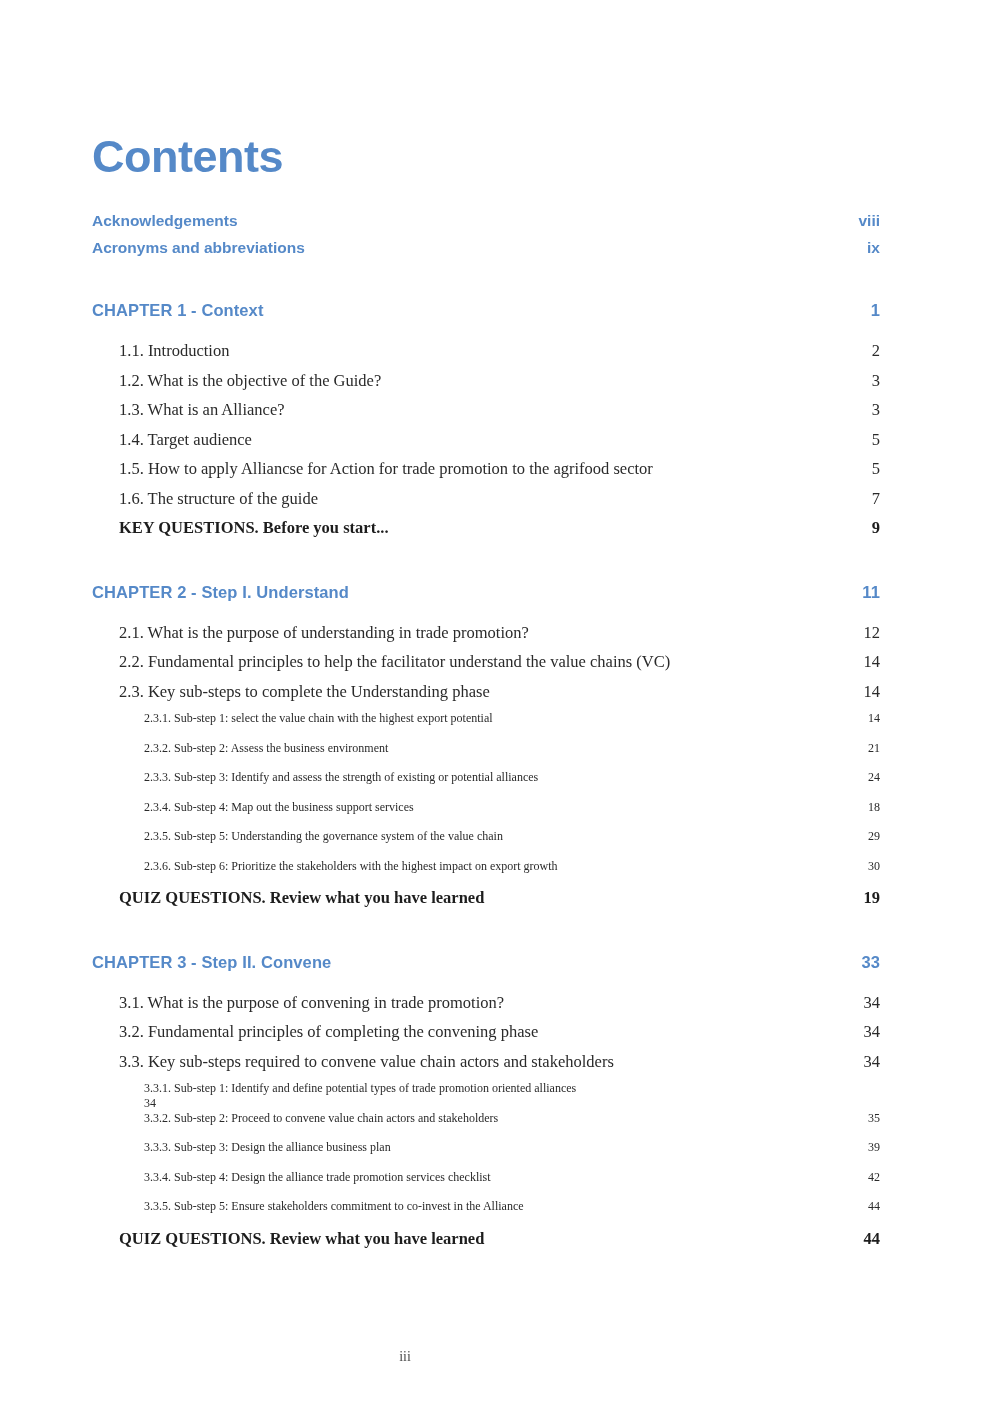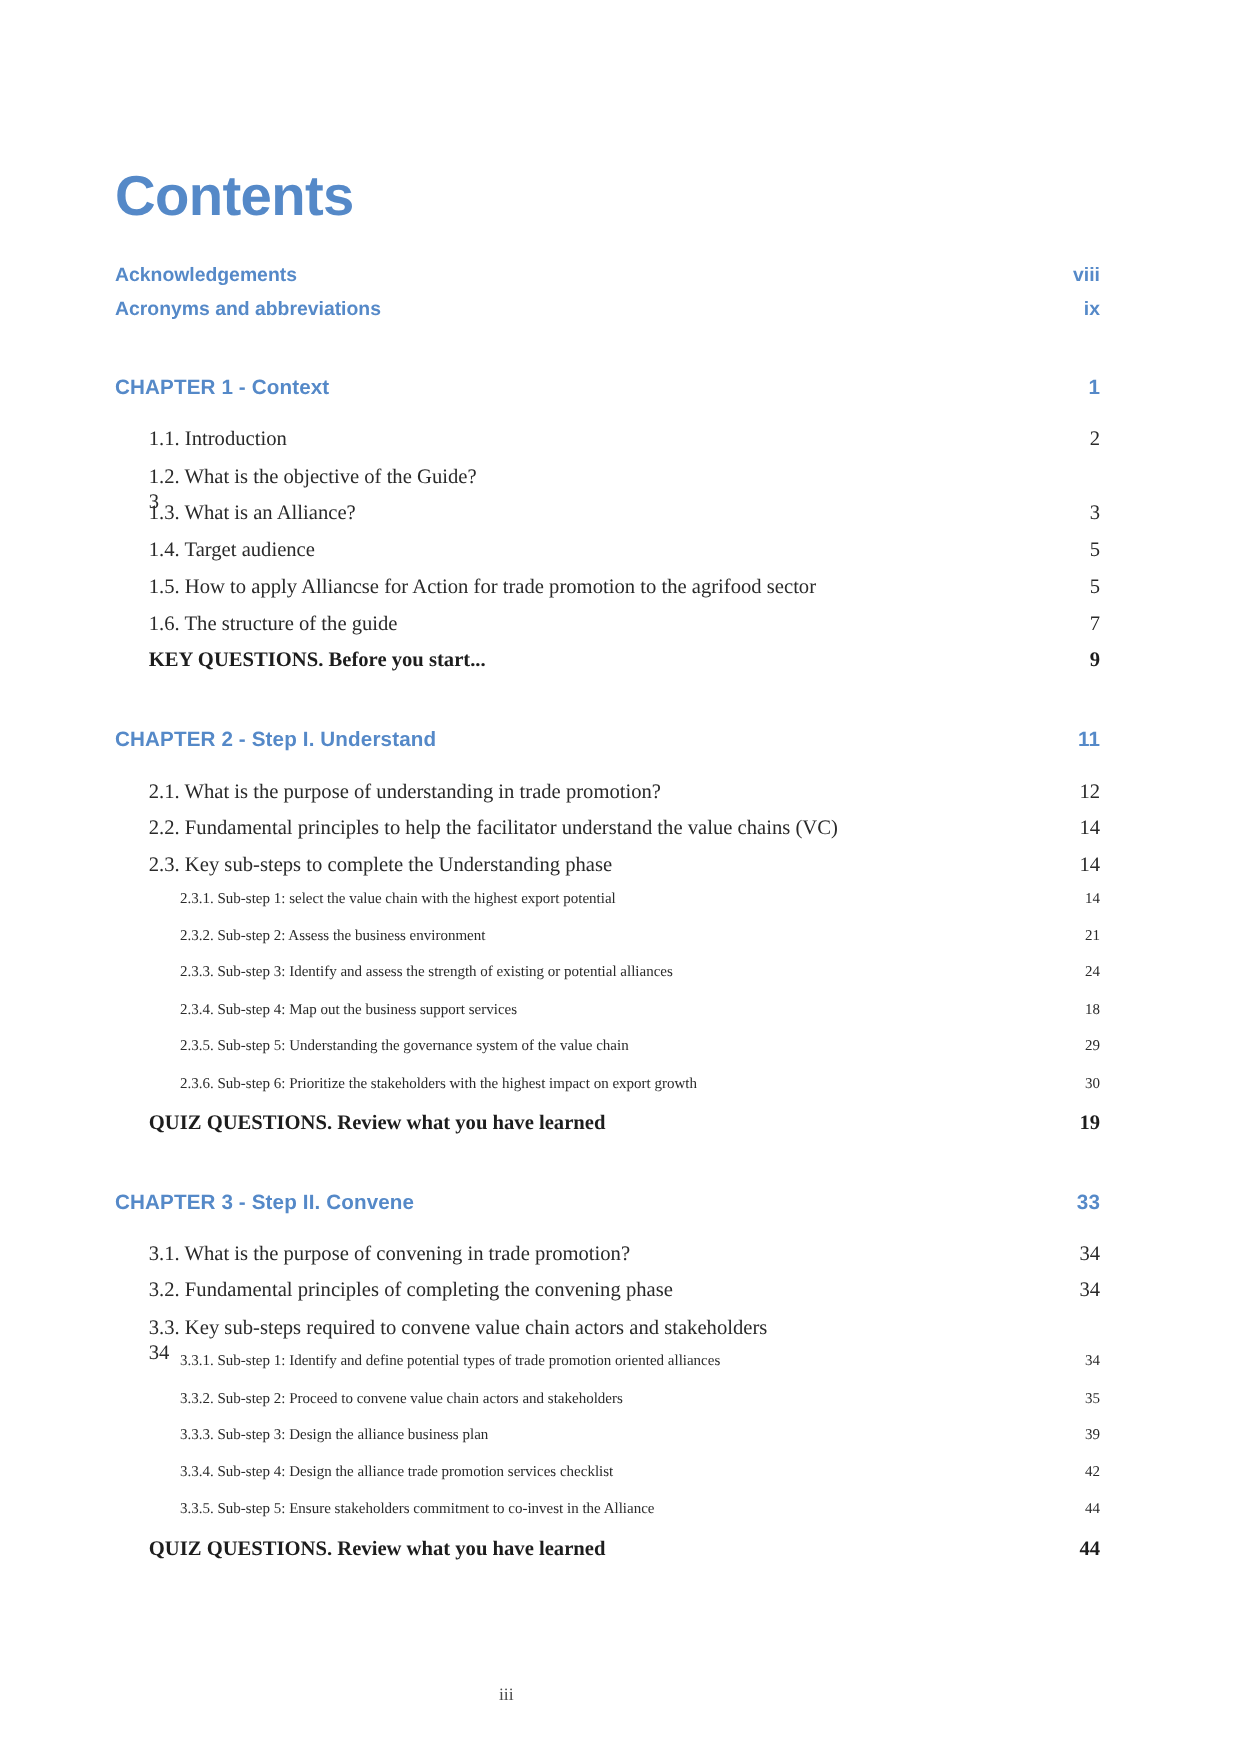--- a/index.html
+++ b/index.html
@@ -148,21 +148,21 @@
           <span class="pageno">ix</span>
         </div>
         <div class="row chapter" style="top: 301px;">
           <span class="label">CHAPTER 1 - Context</span>
           <span class="pageno">1</span>
         </div>
         <div class="row lvl2" style="top: 341px;">
           <span class="label">1.1. Introduction</span>
           <span class="pageno">2</span>
         </div>
-        <div class="row lvl2" style="top: 370.5px; flex-direction: column;">
+        <div class="row lvl2" style="top: 370.5px;">
           <span class="label">1.2. What is the objective of the Guide?</span>
           <span class="pageno">3</span>
         </div>
         <div class="row lvl2" style="top: 400px;">
           <span class="label">1.3. What is an Alliance?</span>
           <span class="pageno">3</span>
         </div>
         <div class="row lvl2" style="top: 429.5px;">
           <span class="label">1.4. Target audience</span>
           <span class="pageno">5</span>
@@ -228,25 +228,25 @@
           <span class="pageno">33</span>
         </div>
         <div class="row lvl2" style="top: 992.5px;">
           <span class="label">3.1. What is the purpose of convening in trade promotion?</span>
           <span class="pageno">34</span>
         </div>
         <div class="row lvl2" style="top: 1022px;">
           <span class="label">3.2. Fundamental principles of completing the convening phase</span>
           <span class="pageno">34</span>
         </div>
-        <div class="row lvl2" style="top: 1051.5px; flex-direction: column;">
+        <div class="row lvl2" style="top: 1051.5px;">
           <span class="label">3.3. Key sub-steps required to convene value chain actors and stakeholders</span>
           <span class="pageno">34</span>
         </div>
-        <div class="row lvl3" style="top: 1081px;">
+        <div class="row lvl3" style="top: 1081px; flex-direction: column;">
           <span class="label">3.3.1. Sub-step 1: Identify and define potential types of trade promotion oriented alliances</span>
           <span class="pageno">34</span>
         </div>
         <div class="row lvl3" style="top: 1110.5px;">
           <span class="label">3.3.2. Sub-step 2: Proceed to convene value chain actors and stakeholders</span>
           <span class="pageno">35</span>
         </div>
         <div class="row lvl3" style="top: 1140px;">
           <span class="label">3.3.3. Sub-step 3: Design the alliance business plan</span>
           <span class="pageno">39</span>

